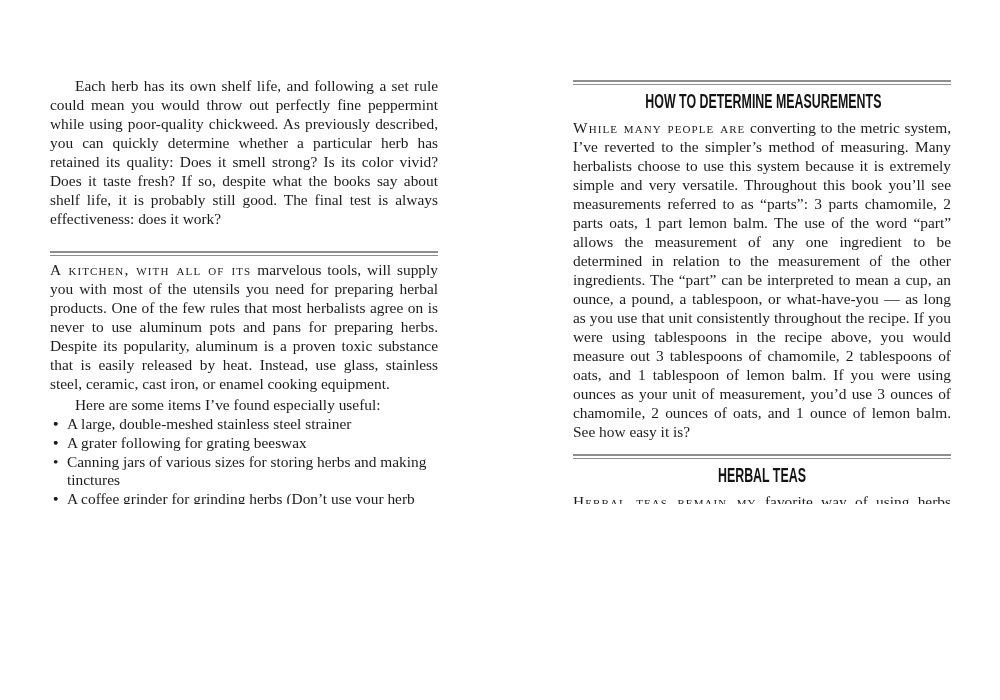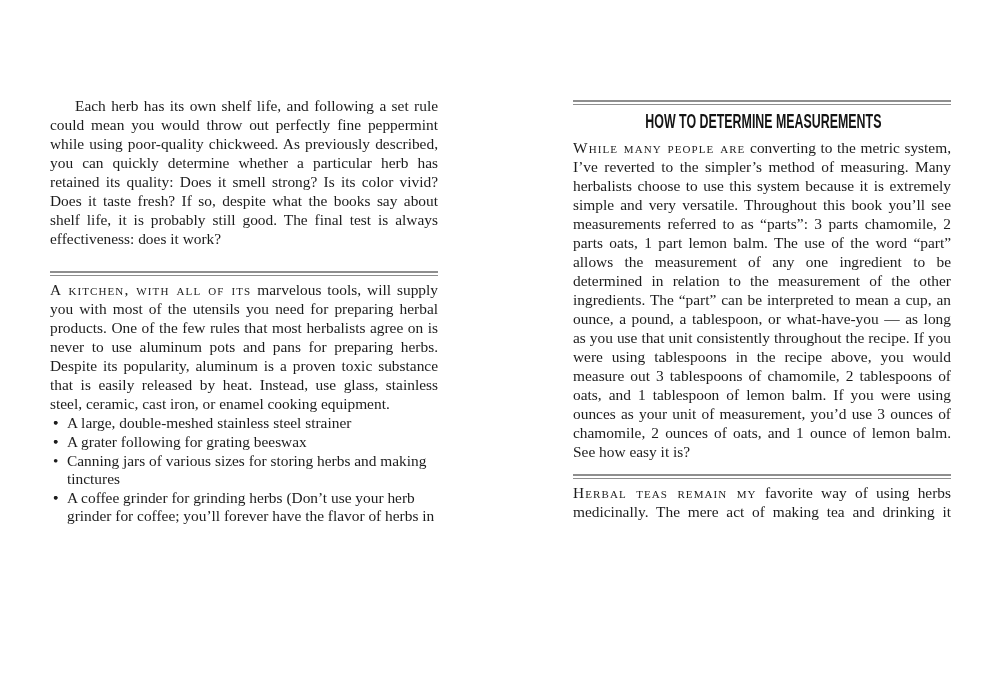--- a/index.html
+++ b/index.html
@@ -8,21 +8,20 @@
     background: #ffffff;
   }
   .spread {
     position: relative;
     width: 1000px;
     height: 504px;
     background: #ffffff;
     font-family: "Liberation Serif", serif;
     color: #1c1c1c;
     overflow: hidden;
-    margin-top: 20px;
   }
   .col {
     position: absolute;
   }
   .col.left  { left: 50px;  top: 76px; width: 388px; }
   .col.right { left: 573px; top: 80px; width: 378px; }
 
   p.body {
     margin: 0;
     font-size: 15.4px;
@@ -121,20 +120,21 @@
 
     <p class="body indent">Each herb has its own shelf life, and following a set rule could mean you would throw out perfectly fine peppermint while using poor-quality chickweed. As previously described, you can quickly determine whether a particular herb has retained its quality: Does it smell strong? Is its color vivid? Does it taste fresh? If so, despite what the books say about shelf life, it is probably still good. The final test is always effectiveness: does it work?</p>
 
     <div class="rule mid-left"></div>
 
 
     <p class="body after-head">
       <span class="sc">A kitchen, with all of its</span><span> marvelous tools, will supply you with most of the utensils you need for preparing herbal products. One of the few rules that most herbalists agree on is never to use aluminum pots and pans for preparing herbs. Despite its popularity, aluminum is a proven toxic substance that is easily released by heat. Instead, use glass, stainless steel, ceramic, cast iron, or enamel cooking equipment.</span>
     </p>
 
+    <p class="list-intro">Here are some items I’ve found especially useful:</p>
 
     <ul class="bullets">
       <li>
         <span class="marker">•</span>
       </li>
       <li>
         <span class="marker">•</span>
         <span>A large, double-meshed stainless steel strainer</span>
       </li>
       <li>
@@ -165,20 +165,23 @@
     <h2 class="sec-head">
       <span class="condense">HOW TO DETERMINE MEASUREMENTS</span>
     </h2>
 
     <p class="body after-head">
       <span class="sc">While many people are</span><span> converting to the metric system, I’ve reverted to the simpler’s method of measuring. Many herbalists choose to use this system because it is extremely simple and very versatile. Throughout this book you’ll see measurements referred to as “parts”: 3 parts chamomile, 2 parts oats, 1 part lemon balm. The use of the word “part” allows the measurement of any one ingredient to be determined in relation to the measurement of the other ingredients. The “part” can be interpreted to mean a cup, an ounce, a pound, a tablespoon, or what-have-you — as long as you use that unit consistently throughout the recipe. If you were using tablespoons in the recipe above, you would measure out 3 tablespoons of chamomile, 2 tablespoons of oats, and 1 tablespoon of lemon balm. If you were using ounces as your unit of measurement, you’d use 3 ounces of chamomile, 2 ounces of oats, and 1 ounce of lemon balm. See how easy it is?</span>
     </p>
 
     <div class="rule mid-right"></div>
 
+    <h2 class="sec-head">
+      <span class="condense">HERBAL TEAS</span>
+    </h2>
 
     <p class="body after-head">
       <span class="sc">Herbal teas remain my</span><span> favorite way of using herbs medicinally. The mere act of making tea and drinking it involves you in the healing process and, I suspect, awakens an innate sense of healing in you. Though medicinal teas are generally not as potent or as active as tinctures and other concentrated herbal remedies, they are the most effective medicines for chronic, long-term imbalances. And all you really need to make them is a quart jar with a tight-fitting lid, your selected herbs, and water.</span>
     </p>
   </div>
 
   <div class="footer fl">
     <span class="condense">
       <span class="pagenum">10</span><span class="booktitle">The Art of Making Herbal Remedies</span>
     </span>

